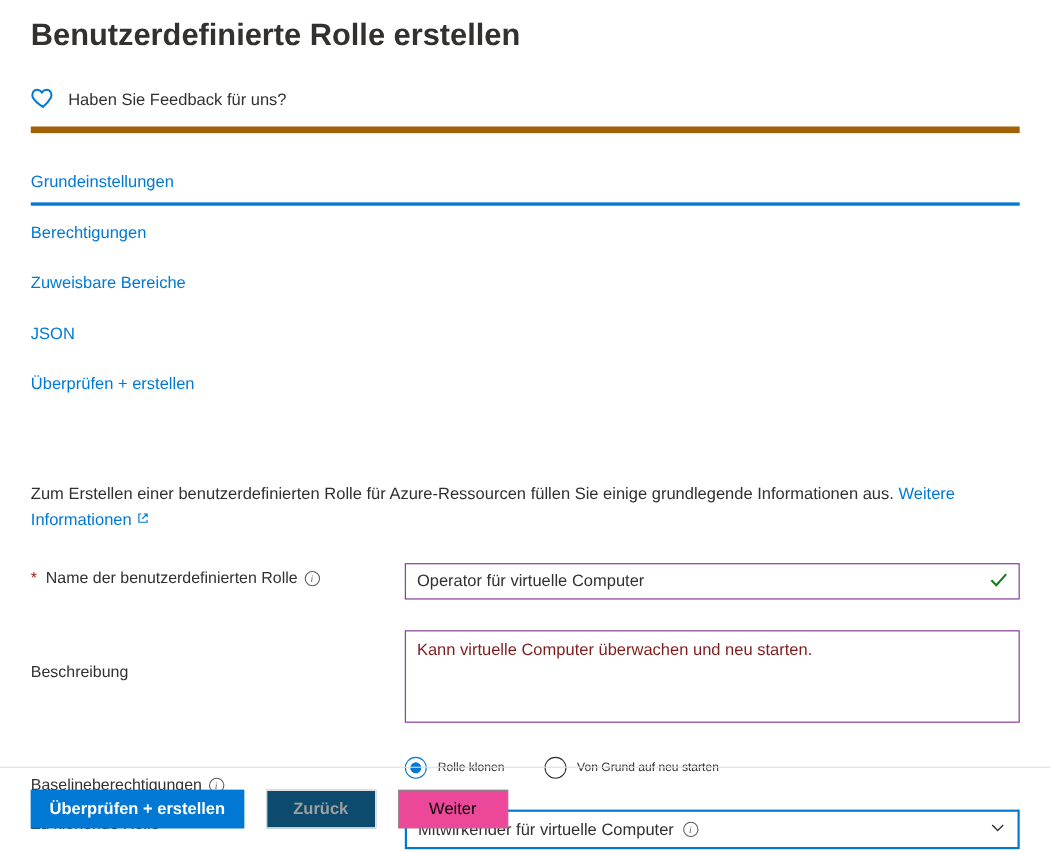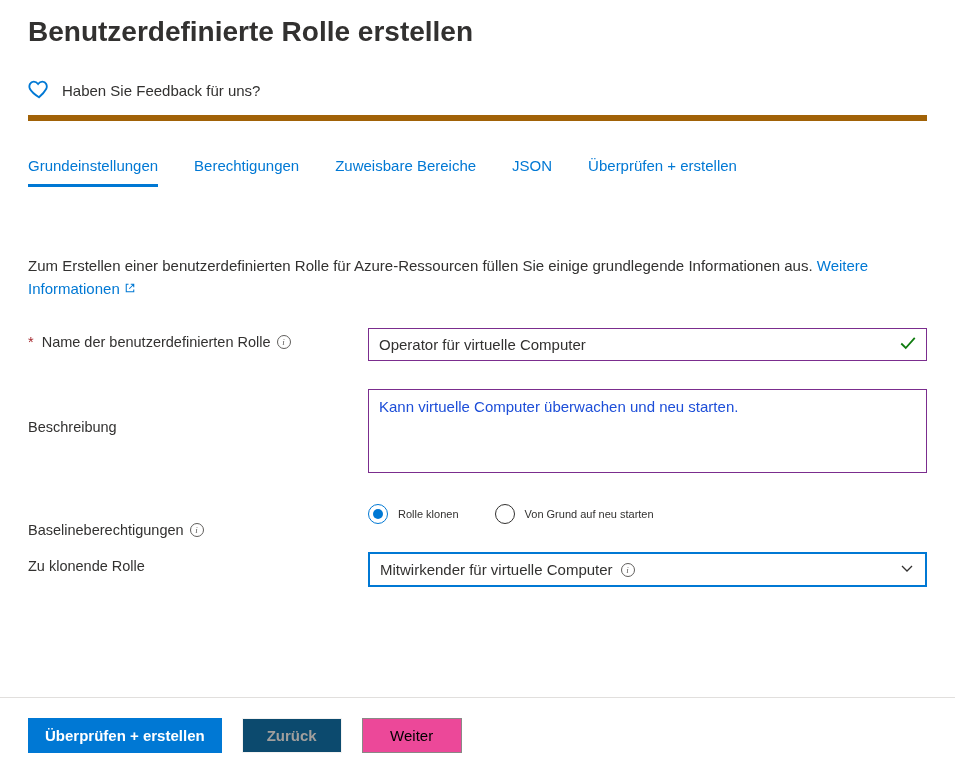--- a/index.html
+++ b/index.html
@@ -24,23 +24,24 @@
     display: flex;
     align-items: center;
     gap: 12px;
     padding-bottom: 12px;
     border-bottom: 6px solid #a16207;
   }
   .feedback-row svg { width: 22px; height: 22px; }
   .feedback-text { font-size: 15px; color: #323130; }
   .tabs {
     display: flex;
-    gap: 36px;
+    gap: 16px;
     margin-top: 36px;
     border-bottom: 0;
+    flex-direction: column;
   }
   .tab {
     color: #0078d4;
     font-size: 15px;
     padding-bottom: 10px;
     cursor: pointer;
     border-bottom: 3px solid transparent;
   }
   .tab.active { border-bottom: 3px solid #0078d4; }
   .intro {
@@ -93,21 +94,21 @@
     color: #107c10;
   }
   .textarea {
     width: 100%;
     border: 1px solid #7b2d8e;
     padding: 8px 10px;
     font-size: 15px;
     font-family: inherit;
     height: 84px;
     resize: none;
-    color: #1d4ed8;
+    color: #7f1d1d;
   }
   .radio-group {
     display: flex;
     flex-wrap: wrap;
     gap: 8px 36px;
   }
   .radio-opt {
     display: flex; align-items: center; gap: 10px;
     font-size: 11px;
     cursor: pointer;

